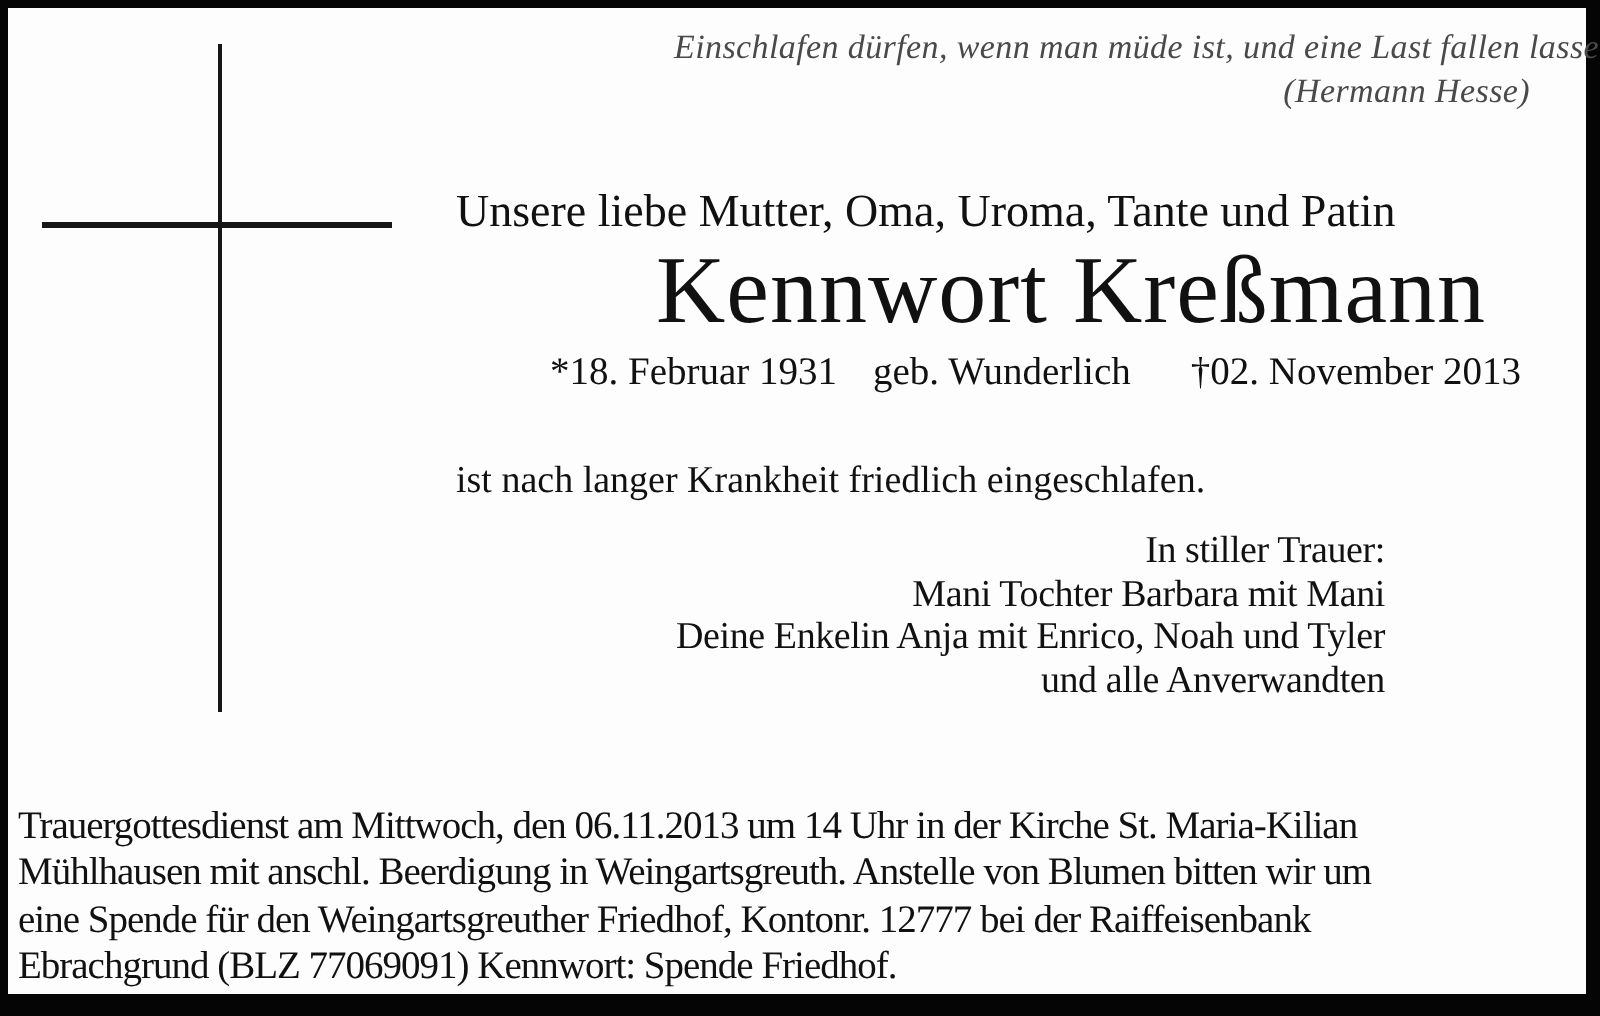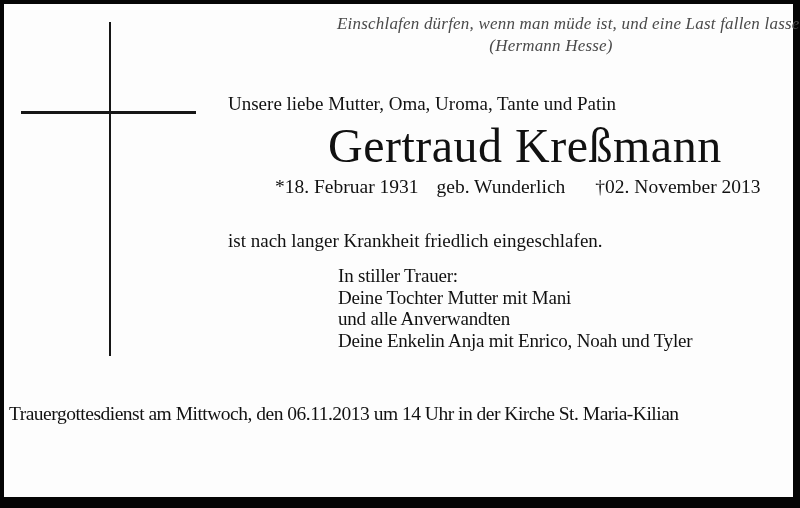--- a/index.html
+++ b/index.html
@@ -36,25 +36,25 @@
 
   
   .quote {
     left: 337px; top: 13px; width: 448px;
     font-style: italic;
     font-size: 17px;
     line-height: 22px;
     color: #4a4a4a;
     letter-spacing: 0.2px;
   }
-  .quote .qattr { text-align: center; padding-right: 20px; }
+  .quote .qattr { text-align: right; padding-right: 20px; }
 
   .intro {
     left: 228px; top: 93px;
-    font-size: 19px;
+    font-size: 23px;
   }
   .deceased {
     left: 328px; top: 122px;
     font-size: 48px;
     letter-spacing: 0.5px;
     line-height: 48px;
   }
   .dates {
     left: 275px; top: 176px;
     font-size: 19.5px;
@@ -67,20 +67,21 @@
     left: 228px; top: 230px;
     font-size: 19px;
     text-align: center;
   }
 
   .mourners {
     left: 338px; top: 265px;
     font-size: 19px;
     line-height: 21.7px;
     letter-spacing: -0.2px;
+    text-align: right;
   }
 
   .funeral {
     left: 9px; top: 402px;
     font-size: 19.5px;
     line-height: 23.4px;
     letter-spacing: -0.5px;
   }
 </style>
 </head>
@@ -95,32 +96,35 @@
     <div class="cross-h"></div>
   </div>
 
   <div class="layer quote">
     <div class="qline">Einschlafen dürfen, wenn man müde ist, und eine Last fallen lassen,</div>
     <div class="qattr">(Hermann Hesse)</div>
   </div>
 
   <div class="layer intro">Unsere liebe Mutter, Oma, Uroma, Tante und Patin</div>
 
-  <div class="layer deceased">Gertraud Kreßmann</div>
+  <div class="layer deceased">Kennwort Kreßmann</div>
 
   <div class="layer dates">
     <span>*18. Februar 1931</span><span class="maiden">geb. Wunderlich</span><span class="death">†02. November 2013</span>
   </div>
 
   <div class="layer statement">ist nach langer Krankheit friedlich eingeschlafen.</div>
 
   <div class="layer mourners">
     <div>In stiller Trauer:</div>
-    <div>Deine Tochter Mutter mit Mani</div>
+    <div>Mani Tochter Barbara mit Mani</div>
+    <div>Deine Enkelin Anja mit Enrico, Noah und Tyler</div>
     <div>und alle Anverwandten</div>
-    <div>Deine Enkelin Anja mit Enrico, Noah und Tyler</div>
   </div>
 
   <div class="layer funeral">
     <div>Trauergottesdienst am Mittwoch, den 06.11.2013 um 14 Uhr in der Kirche St. Maria-Kilian</div>
+    <div>Mühlhausen mit anschl. Beerdigung in Weingartsgreuth. Anstelle von Blumen bitten wir um</div>
+    <div>eine Spende für den Weingartsgreuther Friedhof, Kontonr. 12777 bei der Raiffeisenbank</div>
+    <div>Ebrachgrund (BLZ 77069091) Kennwort: Spende Friedhof.</div>
   </div>
 
 </div>
 
 </body></html>

